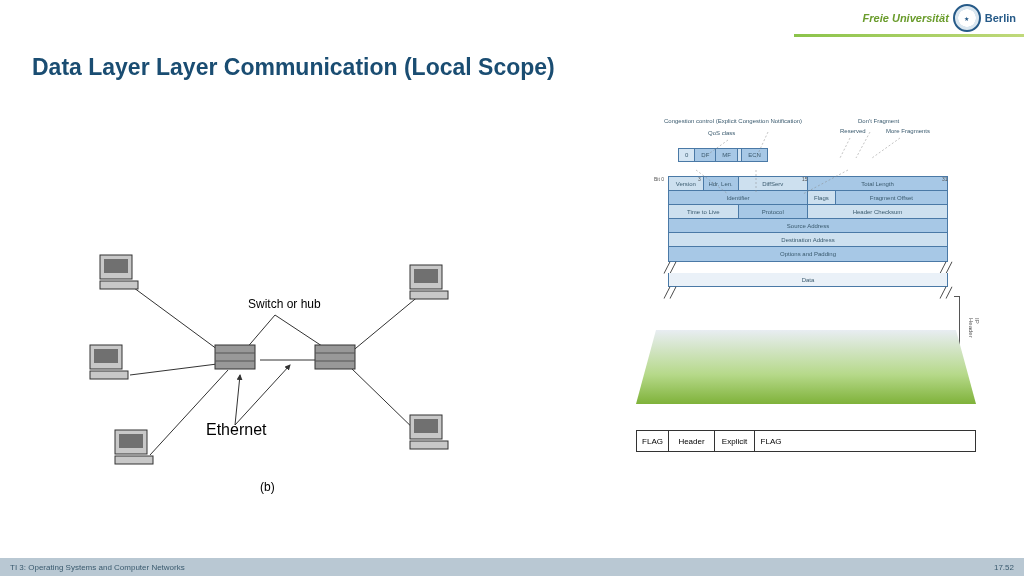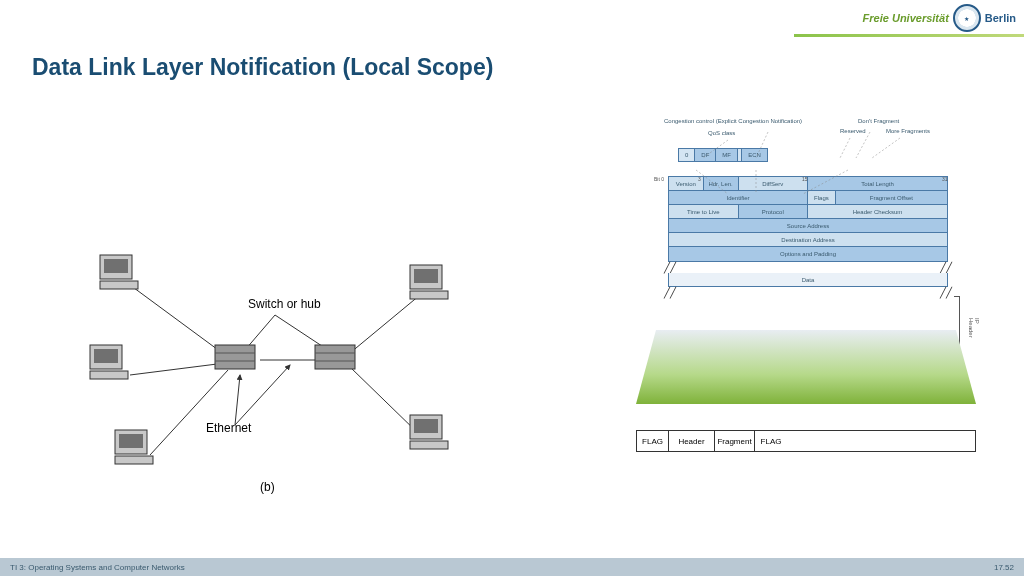--- a/index.html
+++ b/index.html
@@ -44,21 +44,21 @@
 
 <div class="topbar">
   <div class="logo">
     <span class="logo-text1">Freie Universität</span>
     <span class="logo-seal">★</span>
     <span class="logo-text2">Berlin</span>
   </div>
 </div>
 <div class="logo-line"></div>
 
-<div class="title">Data Link Layer Notification (Local Scope)</div>
+<div class="title">Data Layer Layer Communication (Local Scope)</div>
 
 <div class="body-text">
 </div>
 
 <div class="net-diagram">
 <svg viewBox="0 0 420 280" width="420" height="280">
   <g stroke="#333" stroke-width="1" fill="none">
     <line x1="70" y1="60" x2="165" y2="130"></line>
         <line x1="70" y1="150" x2="165" y2="138"></line>
         <line x1="90" y1="230" x2="168" y2="145"></line>
@@ -109,21 +109,21 @@
           <line x1="0" y1="16" x2="40" y2="16" stroke="#555"></line>
         </g>
     <g transform="translate(255,120)">
           <rect width="40" height="24" fill="#989898" stroke="#333"></rect>
           <line x1="0" y1="8" x2="40" y2="8" stroke="#555"></line>
           <line x1="0" y1="16" x2="40" y2="16" stroke="#555"></line>
         </g>
   </g>
 </svg>
 <div style="position:absolute;top:72px;left:188px;font-size:12px">Switch or hub</div>
-<div style="position:absolute;top:196px;left:146px;font-size:12px">Ethernet</div>
+<div style="position:absolute;top:196px;left:146px;font-size:16px">Ethernet</div>
 <div style="position:absolute;top:255px;left:200px;font-size:12px">(b)</div>
 </div>
 
 <div class="ip-block">
   <div class="callouts">
     <div style="top:0;left:36px">Congestion control (Explicit Congestion Notification)</div>
     <div style="top:12px;left:80px">QoS class</div>
     <div style="top:0;left:230px">Don't Fragment</div>
     <div style="top:10px;left:212px">Reserved</div>
     <div style="top:10px;left:258px">More Fragments</div>
@@ -208,20 +208,20 @@
           <stop offset="100%" stop-color="#7fb23a"></stop>
         </linearGradient>
       </defs>
   <polygon points="20,0 320,0 340,74 0,74" fill="url(#g1)"></polygon>
 </svg>
 </div>
 
 <div class="frame-table">
   <div style="width:32px">FLAG</div>
   <div style="width:46px">Header</div>
-  <div style="width:40px">Fragment</div>
+  <div style="width:40px">Explicit</div>
   <div style="width:32px">FLAG</div>
 </div>
 
 <div class="footer">
   <span>TI 3: Operating Systems and Computer Networks</span>
   <span>17.52</span>
 </div>
 
 </body></html>

